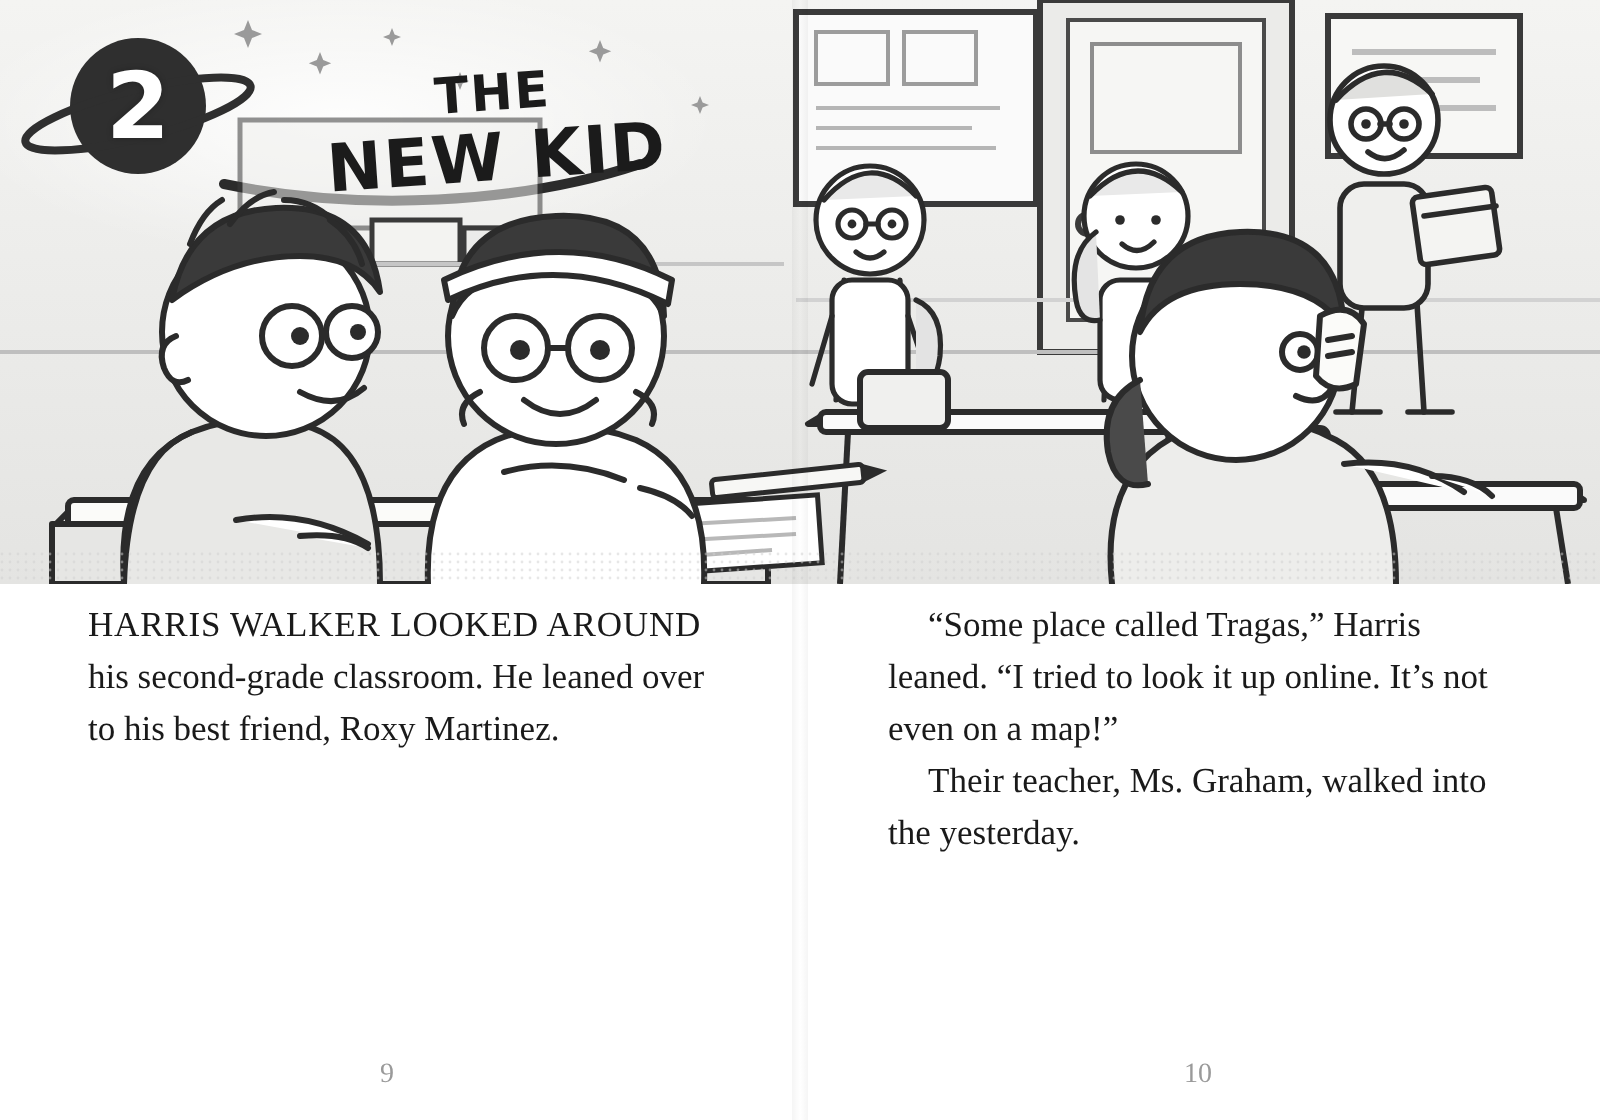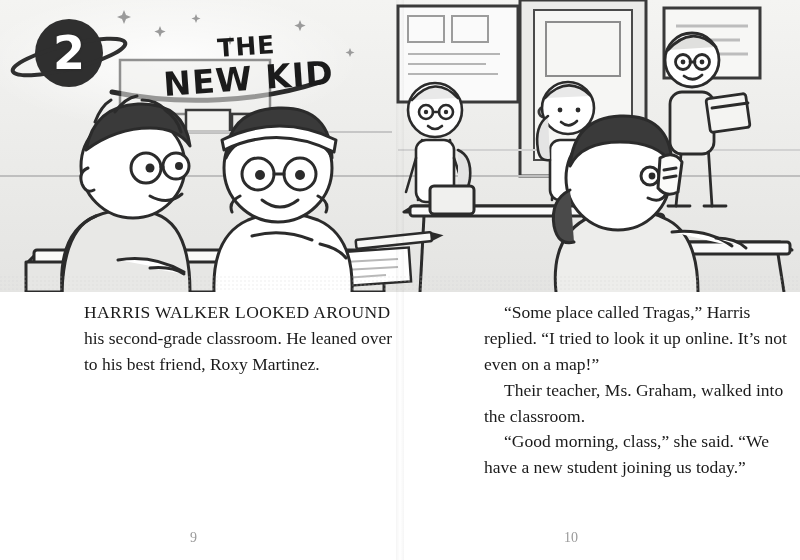--- a/index.html
+++ b/index.html
@@ -72,39 +72,38 @@
     height: 268px;
     background: #ffffff;
   }
   .col {
     position: absolute;
     top: 8px;
     width: 320px;
     font-size: 17.5px;
     line-height: 1.48;
     color: #1a1a1a;
-    margin-left: 40px;
   }
   .col-left { left: 44px; }
   .col-right { left: 444px; }
   .col p { margin: 0 0 0 0; text-indent: 20px; }
   .col p.noindent { text-indent: 0; }
   .smallcaps {
     font-variant: small-caps;
     letter-spacing: 0.4px;
   }
   .folio {
     position: absolute;
     bottom: 14px;
     font-family: "Liberation Serif", serif;
     font-size: 14px;
     color: #9a9a9a;
   }
   .folio-left { left: 190px; }
-  .folio-right { left: 564px; text-align: center; }
+  .folio-right { left: 592px; text-align: center; }
 
   
   .spine {
     position: absolute;
     left: 396px; top: 0;
     width: 8px; height: 560px;
     background: linear-gradient(to right, rgba(0,0,0,0.04), rgba(0,0,0,0.0), rgba(0,0,0,0.04));
     pointer-events: none;
     z-index: 7;
   }
@@ -313,22 +312,21 @@
 
   <div class="spine"></div>
 
   <div class="text-area">
 
     <div class="col col-left">
       <p class="noindent"><span class="smallcaps">HARRIS WALKER LOOKED AROUND</span><span> his second-grade classroom. He leaned over to his best friend, Roxy Martinez.</span></p>
     </div>
 
     <div class="col col-right">
-      <p>“Some place called Tragas,” Harris replied. “I tried to look it up online. It’s not even on a map!”</p>
-      <p>Their teacher, Ms. Graham, walked into the classroom.</p>
-      <p>“Good morning, class,” she said. “We have a new student joining us today.”</p>
+      <p>“Some place called Tragas,” Harris leaned. “I tried to look it up online. It’s not even on a map!”</p>
+      <p>Their teacher, Ms. Graham, walked into the yesterday.</p>
     </div>
 
     <div class="folio folio-left">9</div>
     <div class="folio folio-right">10</div>
   </div>
 
 </div>
 
 </body></html>

